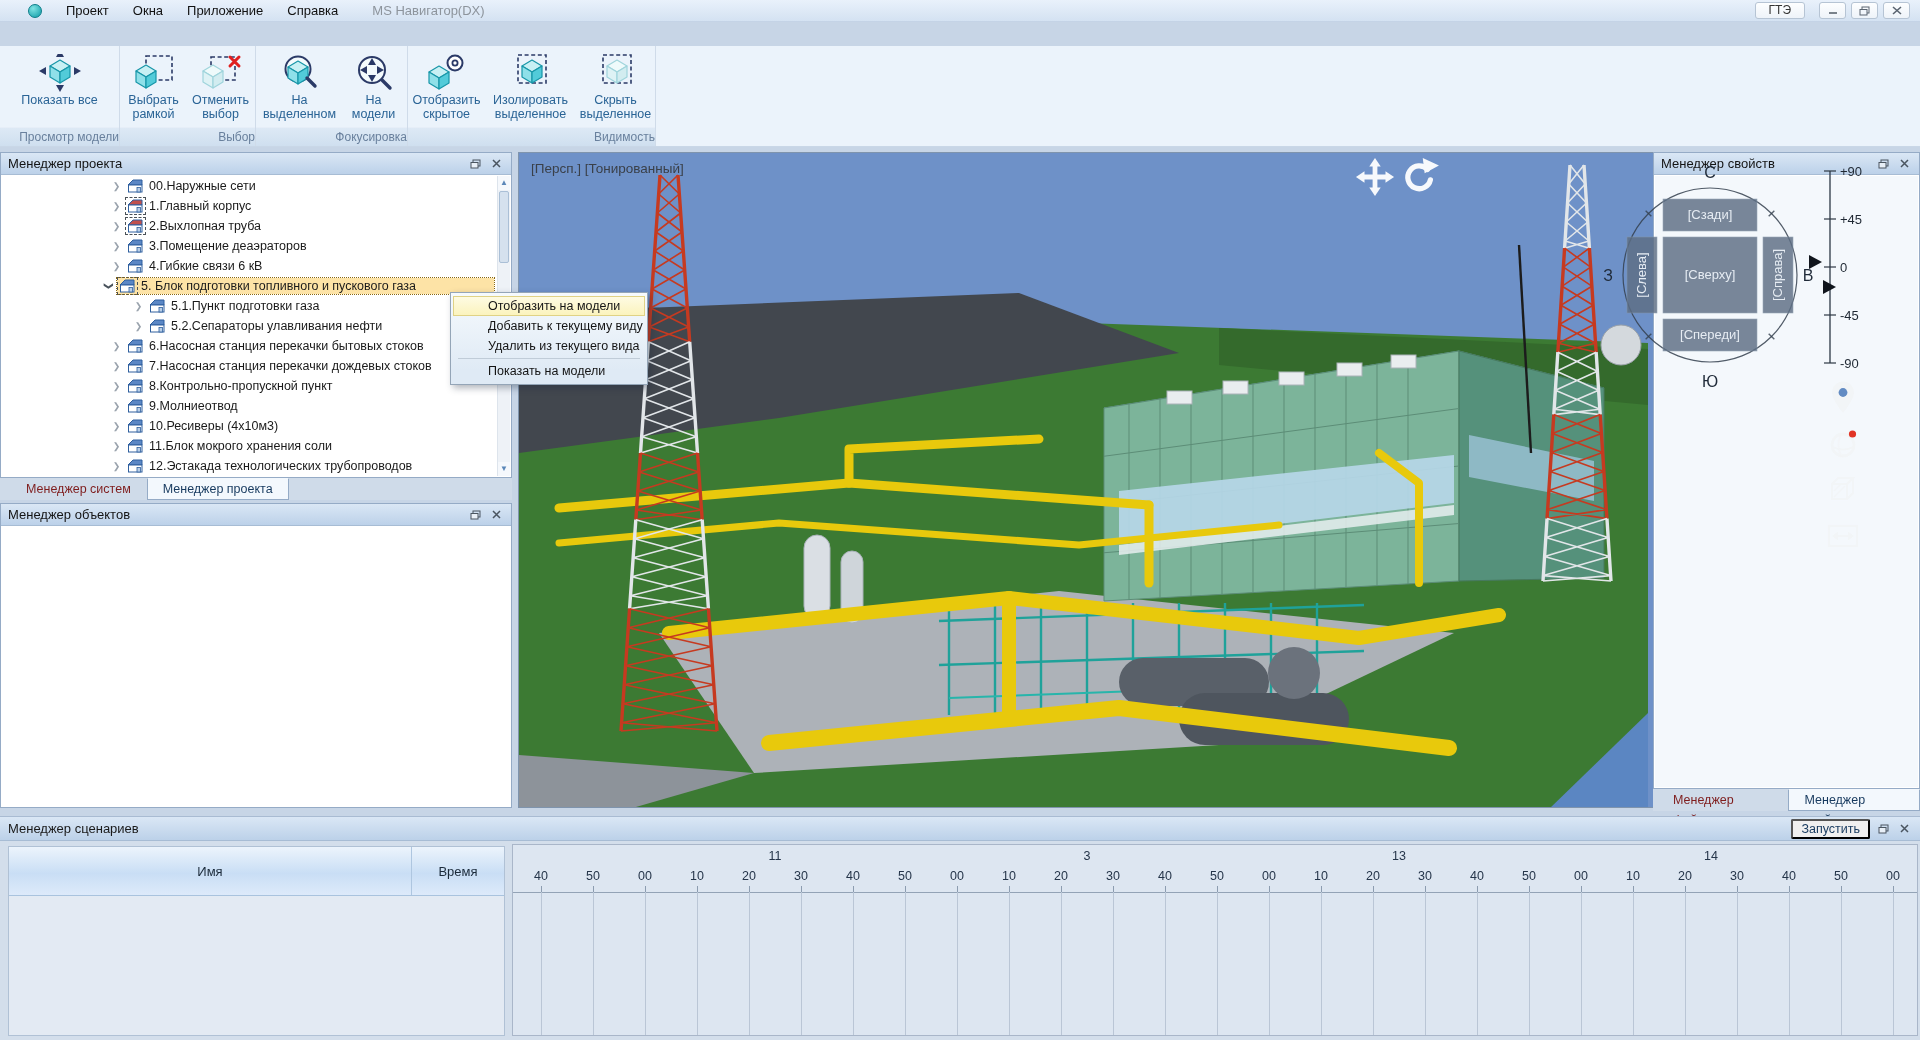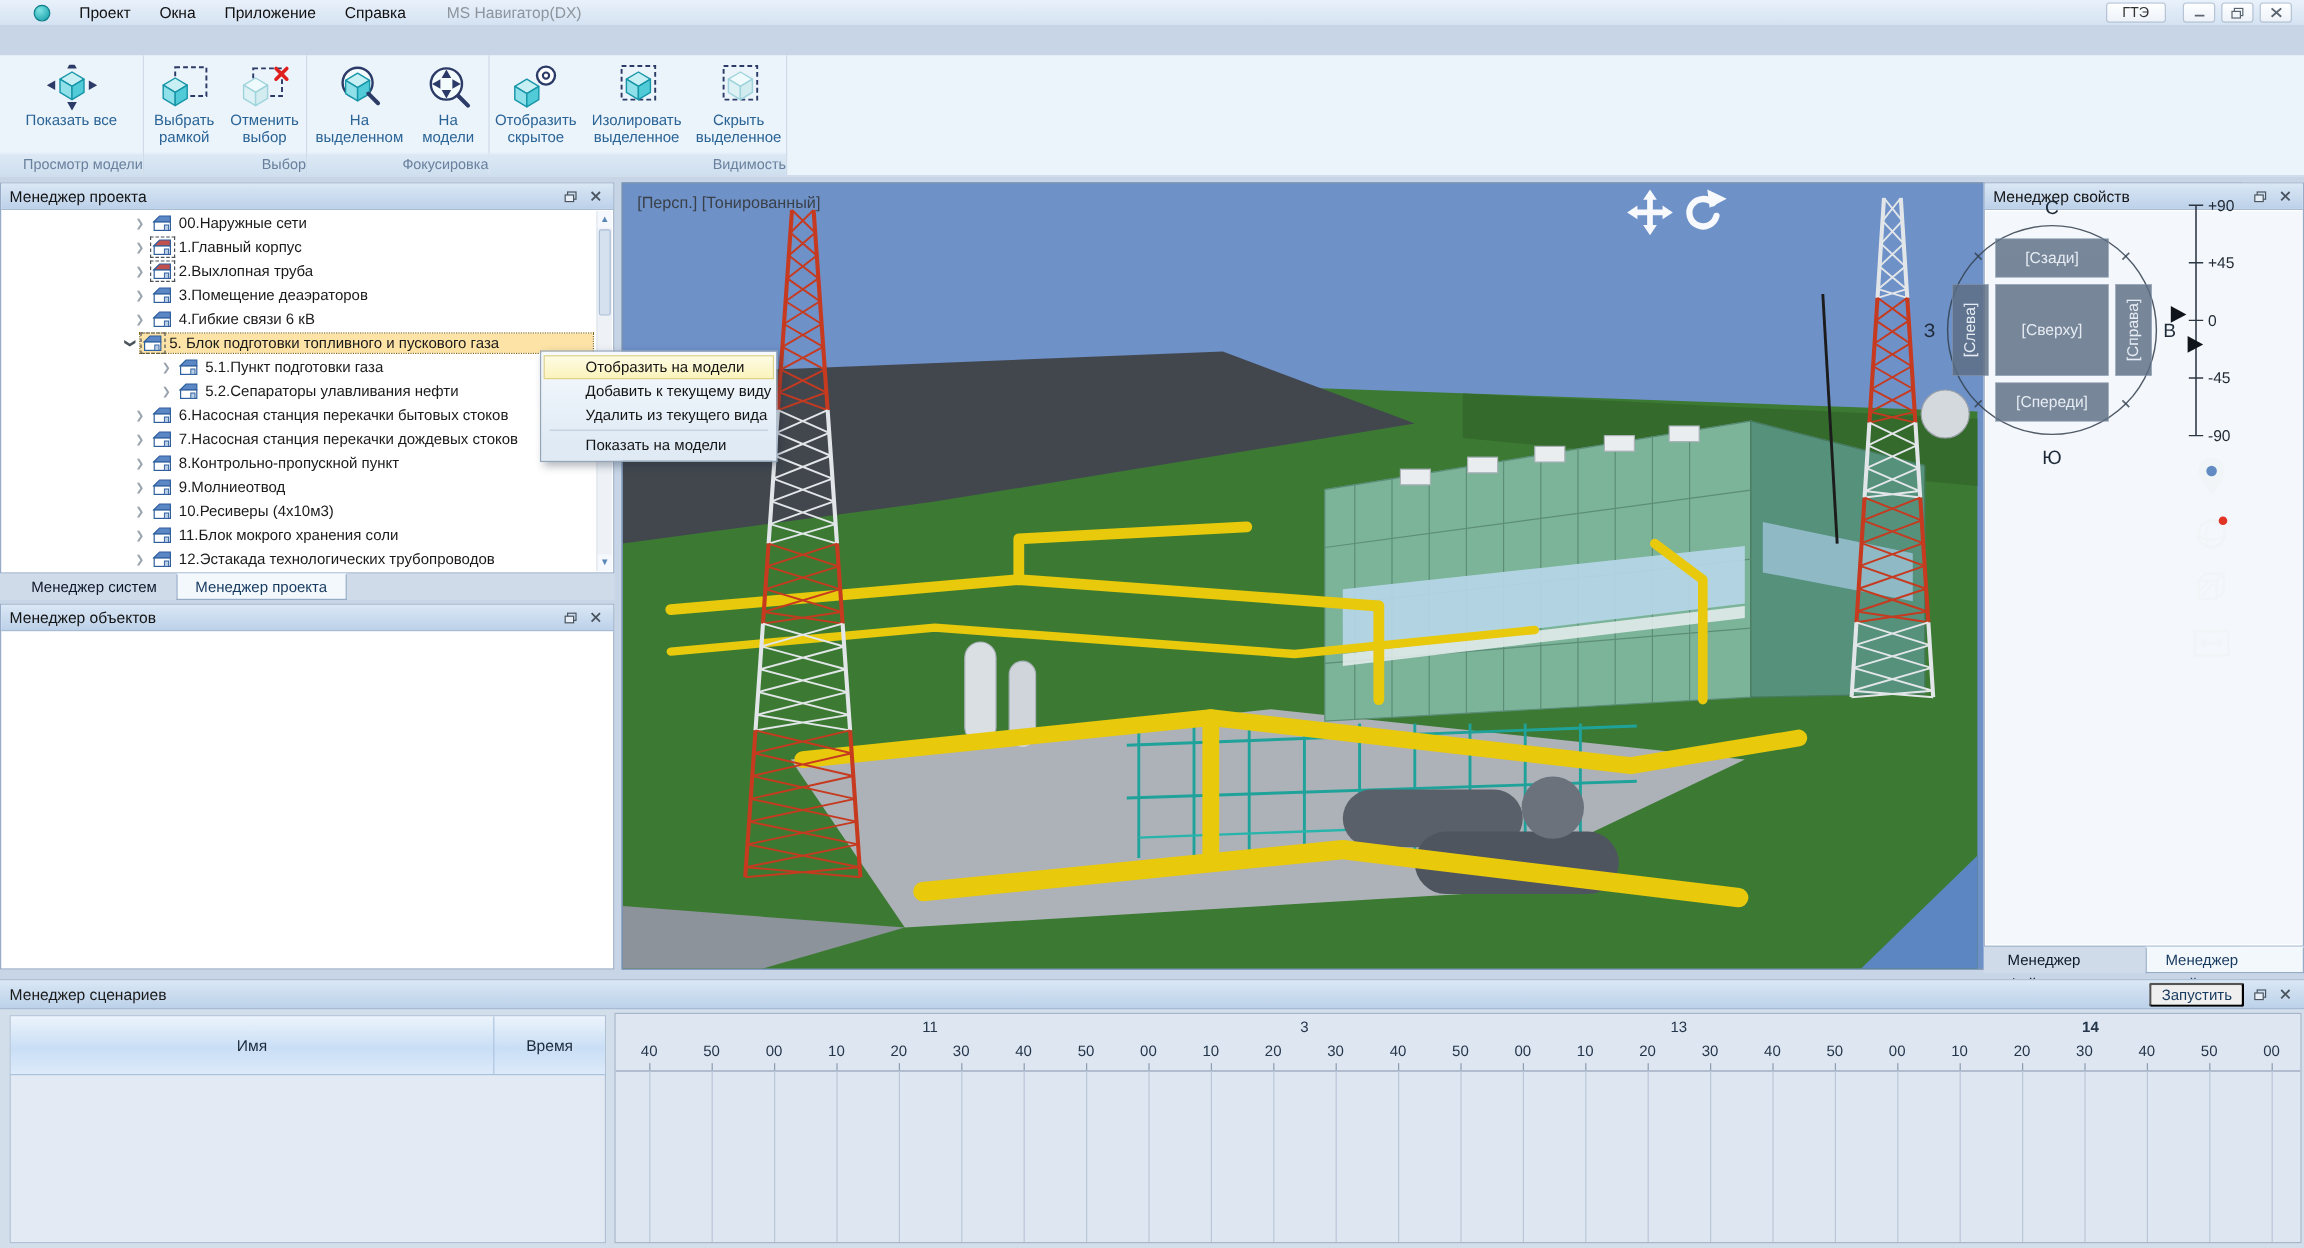--- a/index.html
+++ b/index.html
@@ -45,21 +45,21 @@
 .trow.selected .selbox{background:#fde3a6;outline:1px dotted #8a6914;flex:1;margin-right:3px}
 .ticon{display:flex;margin-right:5px}
 .ticon.dashed{outline:1px dashed #4a5157;outline-offset:1px}
 .vsb{position:absolute;right:1px;top:23px;width:13px;bottom:1px;background:#eef2f7;border-left:1px solid #dde4ec}
 .vsb .arr{height:14px;font-size:8px;color:#5b87b8;text-align:center;line-height:14px;background:#f5f8fc}
 .vsb .arr.dn{position:absolute;bottom:0;left:0;right:0}
 .vsb .thumb{position:absolute;left:1px;right:1px;top:15px;height:72px;background:#d5e1ee;border:1px solid #aabfd6;border-radius:2px}
 
 
 .dock-tabs{position:absolute;display:flex;background:#cfdbe9;align-items:stretch}
-.ptab{padding:0 15px;line-height:20px;font-size:12.5px;color:#0f172a;border:1px solid transparent}
+.ptab{padding:0 15px;line-height:20px;font-size:12.5px;color:#7f1d1d;border:1px solid transparent}
 .ptab.active{background:#f3f8fd;border:1px solid #95abc6;border-top-color:#f3f8fd;color:#16395e}
 
 
 .ctx{position:absolute;left:450px;top:292px;width:198px;background:linear-gradient(#f6fafd,#dfeaf5 85%);border:1px solid #94a5b7;box-shadow:3px 3px 7px rgba(30,40,60,.35);padding:3px 2px;z-index:60}
 .ctx-item{height:20px;line-height:19px;padding-left:34px;font-size:12.5px;color:#141414;border:1px solid transparent}
 .ctx-item.hl{background:linear-gradient(#fefbe3,#fbf3bd);border:1px solid #e0d285}
 .ctx-sep{height:1px;background:#c0ccd8;margin:2px 5px}
 
 
 .viewport{position:absolute;left:518px;top:152px;width:1350px;height:656px;border:1px solid #7f94ad;overflow:hidden;background:#6e91c8}
@@ -794,21 +794,21 @@
         <div class="tl-min" style="left: 1276px;">40</div>
         <div class="tl-grid" style="left: 1328px;"></div>
         <div class="tl-tick" style="left: 1328px;"></div>
         <div class="tl-min" style="left: 1328px;">50</div>
         <div class="tl-grid" style="left: 1380px;"></div>
         <div class="tl-tick" style="left: 1380px;"></div>
         <div class="tl-min" style="left: 1380px;">00</div>
         <div class="tl-hour" style="left: 262px;">11</div>
         <div class="tl-hour" style="left: 574px;">3</div>
         <div class="tl-hour" style="left: 886px;">13</div>
-        <div class="tl-hour" style="left: 1229px; font-weight: bold;">14</div>
+        <div class="tl-hour" style="left: 1198px;">14</div>
       </div>
   </div>
 
   <div class="ctx" id="ctx-menu">
       <div class="ctx-item hl">Отобразить на модели</div>
       <div class="ctx-item">Добавить к текущему виду</div>
       <div class="ctx-item">Удалить из текущего вида</div>
       <div class="ctx-sep"></div>
       <div class="ctx-item">Показать на модели</div>
     </div>

